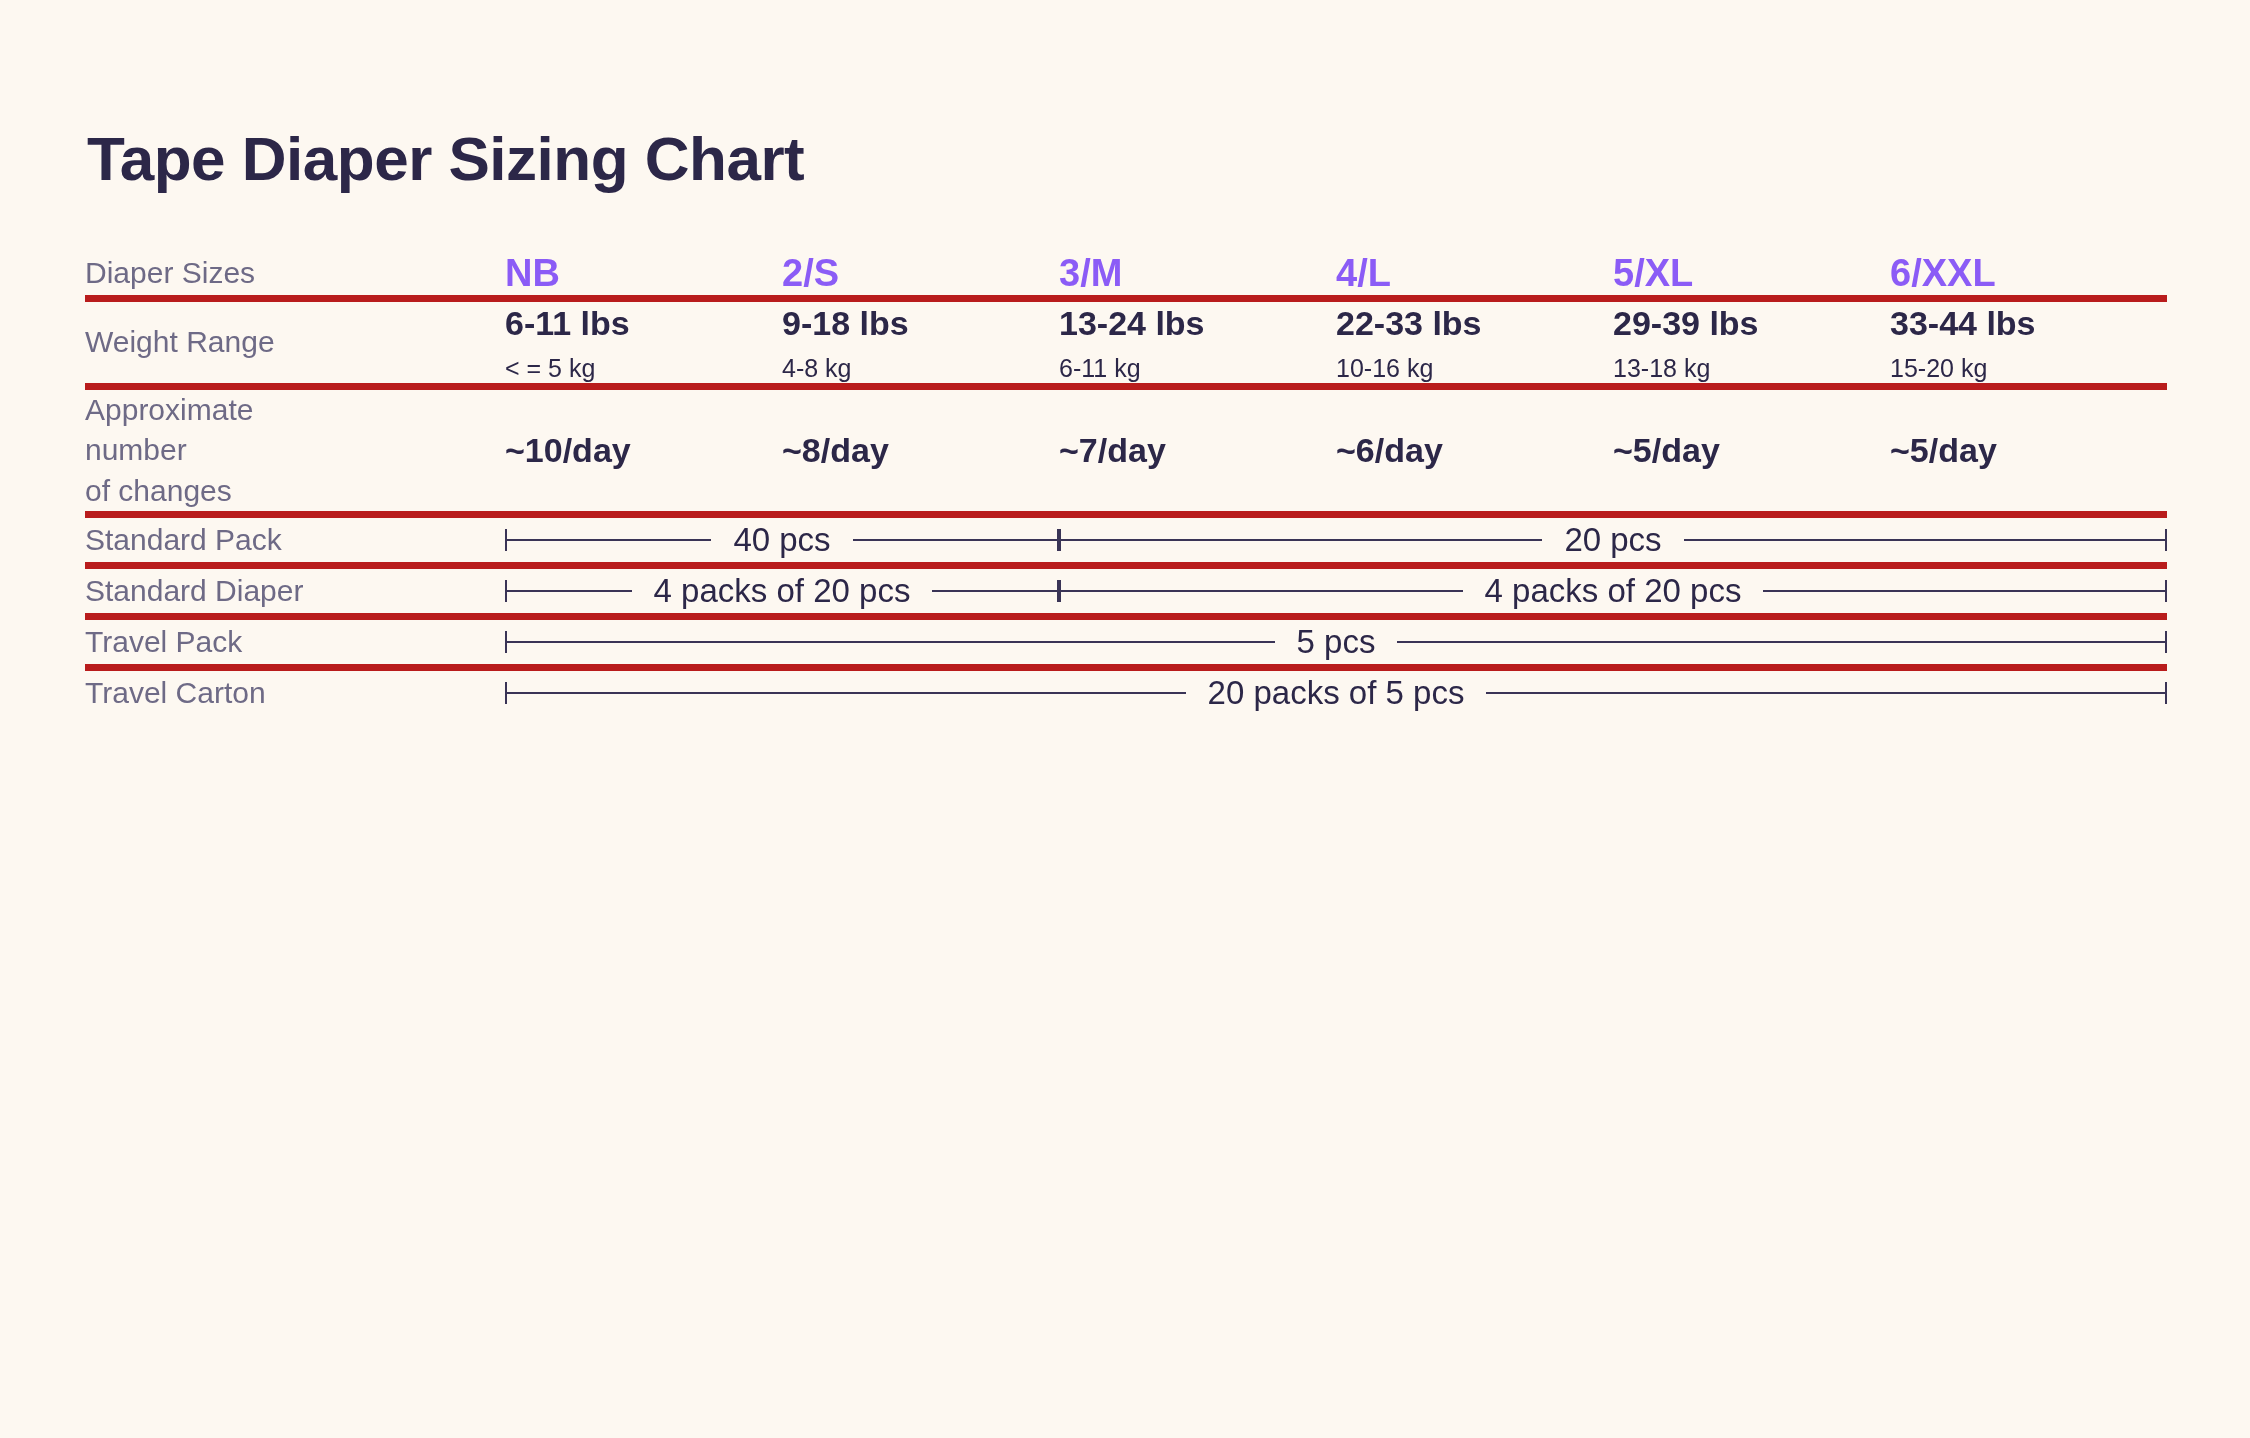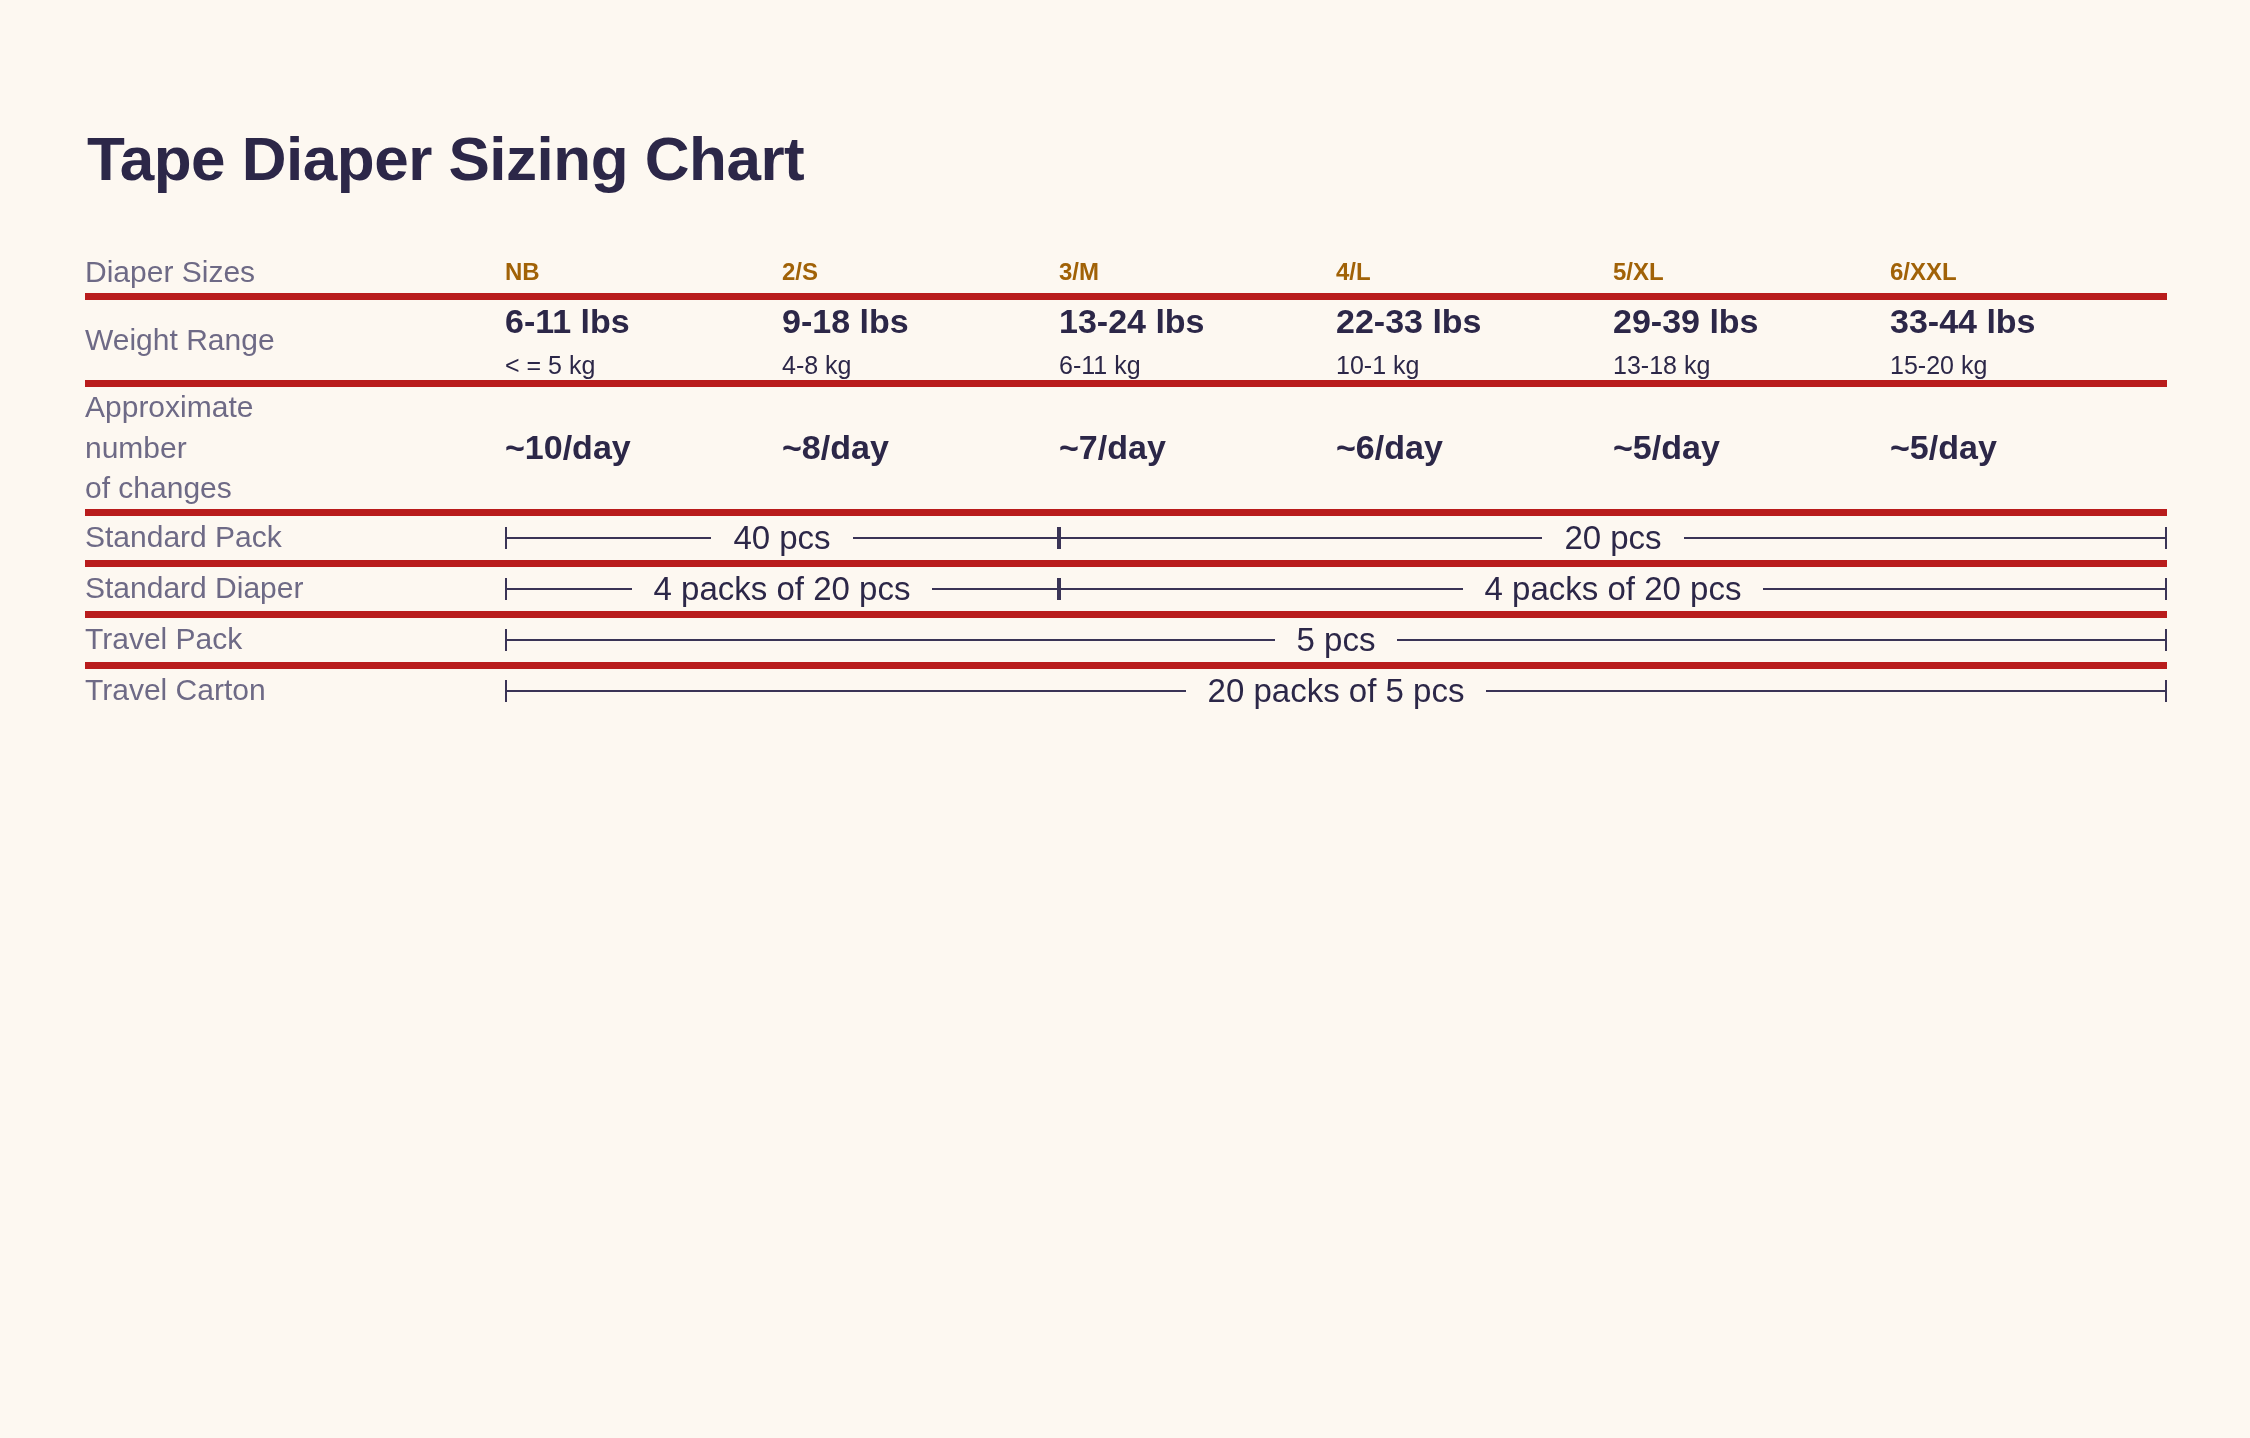--- a/index.html
+++ b/index.html
@@ -46,23 +46,23 @@
     text-align: left;
     color: #6E6A86;
     font-size: 30px;
     font-weight: normal;
     width: 420px;
     padding-left: 3px;
     line-height: 1.35;
   }
   .hdr-row td { padding-bottom: 40px; }
   .hdr-size {
-    font-size: 24px;
-    font-weight: bold;
-    color: #a16207;
+    font-size: 38px;
+    font-weight: bold;
+    color: #8b5cf6;
   }
   .row-border { border-top: 7px solid #b91c1c; }
   .weight-row td { padding-top: 38px; padding-bottom: 40px; }
   .w-main {
     font-size: 34px;
     font-weight: bold;
     color: #2C2748;
     line-height: 1.25;
   }
   .w-sub {
@@ -142,21 +142,21 @@
       <td>
         <div class="w-main">9-18 lbs</div>
         <div class="w-sub">4-8 kg</div>
       </td>
       <td>
         <div class="w-main">13-24 lbs</div>
         <div class="w-sub">6-11 kg</div>
       </td>
       <td>
         <div class="w-main">22-33 lbs</div>
-        <div class="w-sub">10-1 kg</div>
+        <div class="w-sub">10-16 kg</div>
       </td>
       <td>
         <div class="w-main">29-39 lbs</div>
         <div class="w-sub">13-18 kg</div>
       </td>
       <td>
         <div class="w-main">33-44 lbs</div>
         <div class="w-sub">15-20 kg</div>
       </td>
     </tr>

